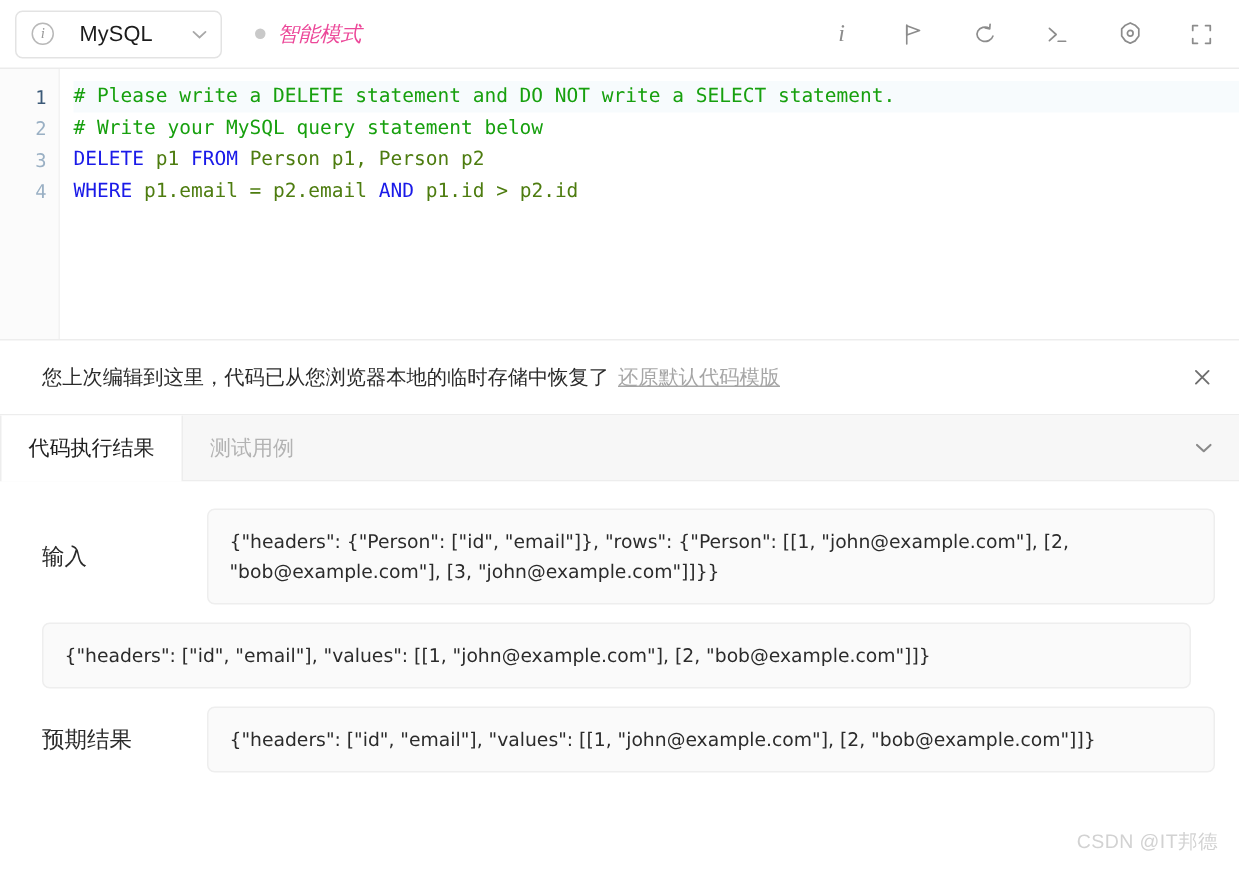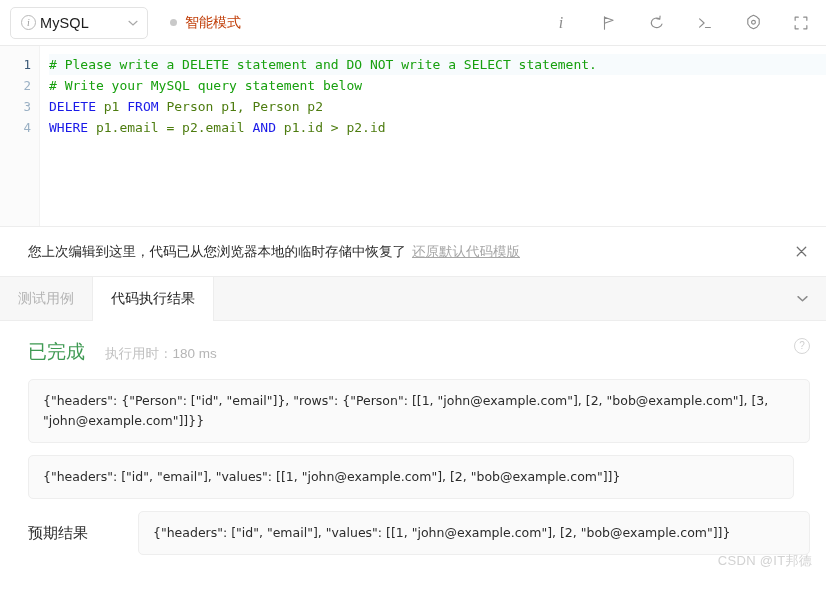--- a/index.html
+++ b/index.html
@@ -33,36 +33,36 @@
   }
   .info-circle {
     width: 15px; height: 15px; border-radius: 50%;
     border: 1.2px solid #b8b8b8;
     display: flex; align-items: center; justify-content: center;
     font-size: 10px; color: #9a9a9a;
     font-family: "Liberation Serif", serif; font-style: italic;
     line-height: 1; flex: none;
   }
   .lang-name {
-    font-size: 14.5px; color: #1c1c1c; margin-left: 4px; flex: 1;
+    font-size: 14.5px; color: #1c1c1c; margin-left: 17px; flex: 1;
     letter-spacing: .1px;
   }
   .chev {
     width: 12px; height: 12px; flex: none; margin-left: 6px;
   }
   .chev svg { display:block; }
 
   .smart-mode {
     display: flex; align-items: center; margin-left: 22px; cursor: pointer;
   }
   .dot-ic {
     width: 7px; height: 7px; border-radius: 50%;
     background: #c9c9c9; margin-right: 8px; flex: none;
   }
-  .smart-label { font-size: 14px; color: #c2410c; }
+  .smart-label { font-size: 14px; color: #ec4899; font-style: italic; }
 
   .tools { margin-left: auto; display: flex; align-items: center; gap: 26px; }
   .tool-btn {
     width: 22px; height: 22px; display: flex;
     align-items: center; justify-content: center;
     color: #8c8c8c; cursor: pointer;
   }
   .tool-btn svg { display: block; }
   .tool-i {
     font-family: "Liberation Serif", serif;
@@ -305,40 +305,34 @@
     <span>您上次编辑到这里，代码已从您浏览器本地的临时存储中恢复了</span>
     <span class="notice-link">还原默认代码模版</span>
     <span class="notice-close">
       <svg viewBox="0 0 16 16" width="15" height="15">
         <path d="M3.5 3.5 L12.5 12.5 M12.5 3.5 L3.5 12.5" stroke="#6f6f6f" stroke-width="1.35" stroke-linecap="round"></path>
       </svg>
     </span>
   </div>
 
   <div class="tabbar">
+    <div class="tab active">代码执行结果</div>
     <div class="tab">测试用例</div>
-    <div class="tab active">代码执行结果</div>
     <div class="tab-chevron">
       <svg viewBox="0 0 16 16" width="15" height="15">
           <path d="M3.2 6 L8 10.5 L12.8 6" fill="none" stroke="#8a8a8a" stroke-width="1.5" stroke-linecap="round" stroke-linejoin="round"></path>
         </svg>
     </div>
   </div>
 
   <div class="result">
 
-    <div class="status-row">
-      <span class="status-ok">已完成</span>
-      <span class="status-time">
-        <span>执行用时：</span><span class="ms">180 ms</span>
-      </span>
-      <span class="help-ic">?</span>
-    </div>
 
     <div class="io-row">
+      <div class="io-label">输入</div>
       <div class="io-box">{"headers": {"Person": ["id", "email"]}, "rows": {"Person": [[1, "john@example.com"], [2, "bob@example.com"], [3, "john@example.com"]]}}</div>
     </div>
 
     <div class="io-row has-toggle">
       <div class="io-box">{"headers": ["id", "email"], "values": [[1, "john@example.com"], [2, "bob@example.com"]]}</div>
     </div>
 
     <div class="io-row">
       <div class="io-label">预期结果</div>
       <div class="io-box">{"headers": ["id", "email"], "values": [[1, "john@example.com"], [2, "bob@example.com"]]}</div>

